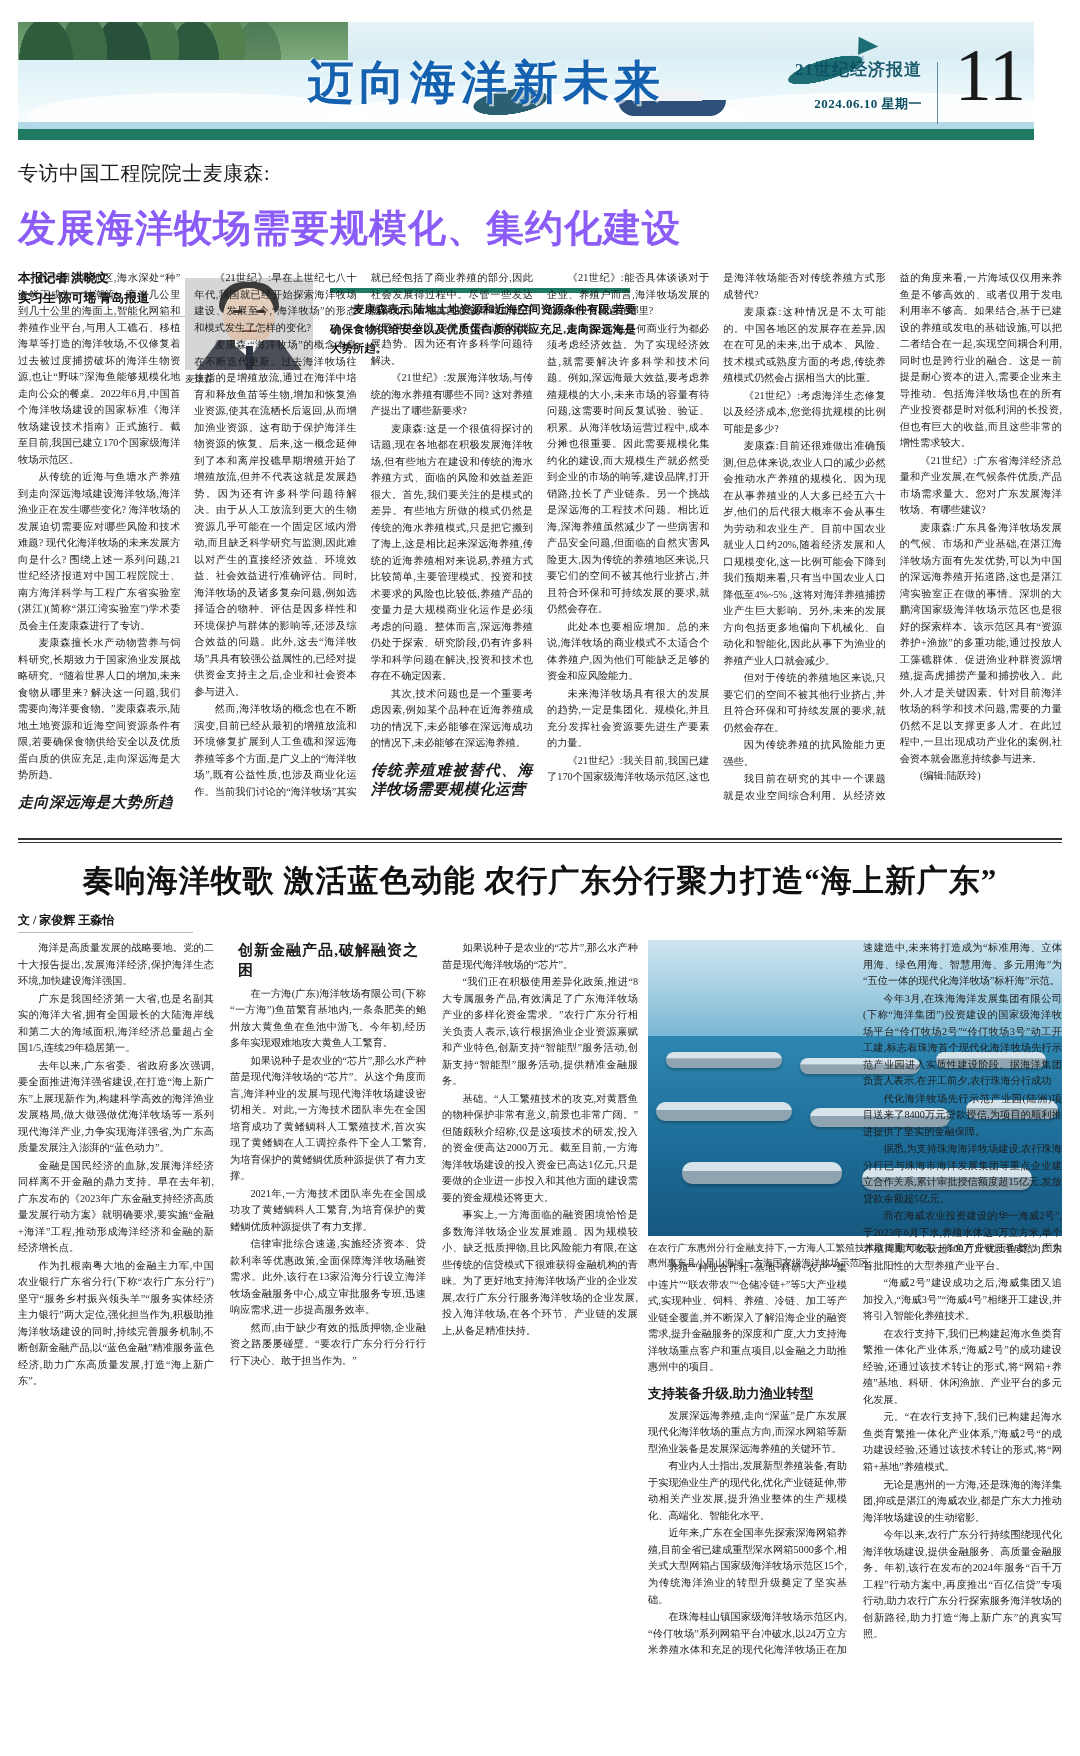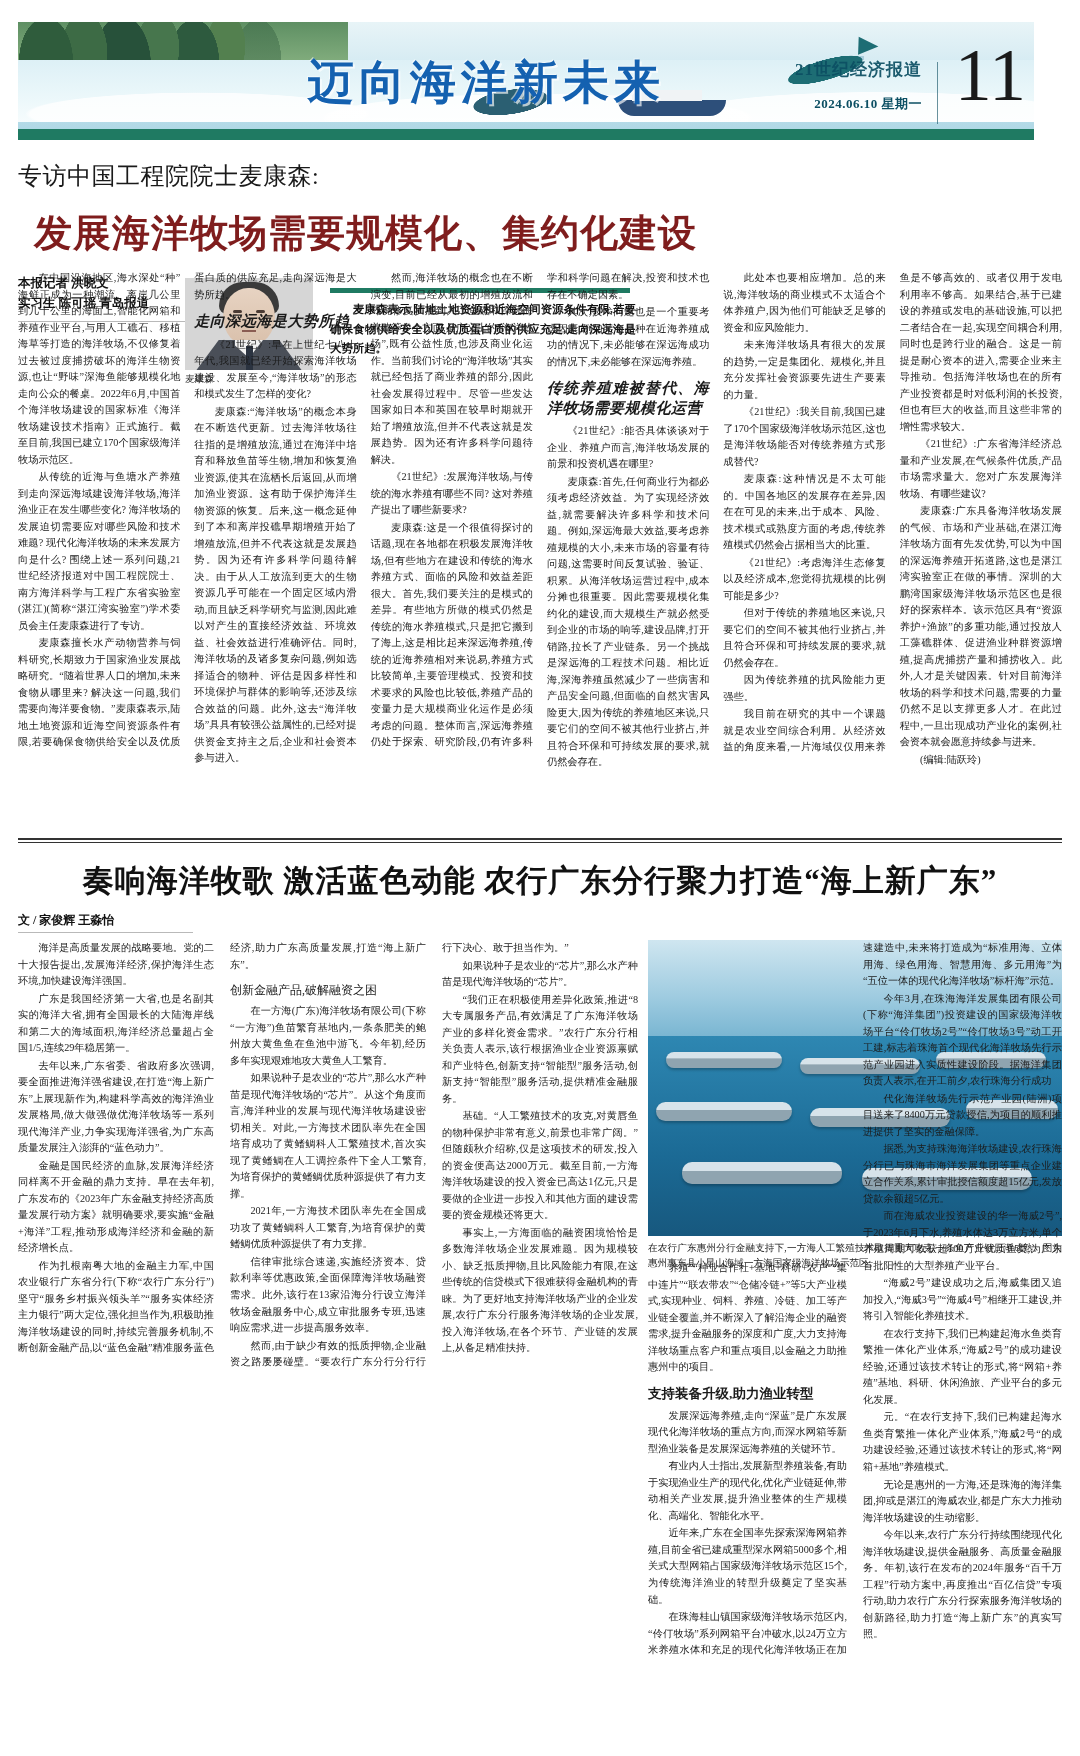--- a/index.html
+++ b/index.html
@@ -100,26 +100,26 @@
   .mh-pageno{
     position:absolute;right:8px;top:16px;
     font-size:74px;line-height:1;color:#1a1a1a;font-weight:normal;
     font-family:"Liberation Serif",serif;
   }
   .mh-bottombar{position:absolute;left:0;bottom:0;width:1044px;height:11px;background:#1f7a62;}
 
   
   .a1{position:absolute;left:18px;top:160px;width:1044px;}
   .kicker{
-    font-size:24px;letter-spacing:.5px;color:#1a1a1a;margin:0 0 20px 0;
+    font-size:20px;letter-spacing:.5px;color:#1a1a1a;margin:0 0 20px 0;
     font-family:"Liberation Serif",serif;
   }
   .head1{
-    font-size:38px;font-weight:bold;letter-spacing:1px;line-height:1.12;margin:16px;
-    font-family:"Liberation Serif",serif;color:#7f1d1d;
+    font-size:38px;font-weight:bold;letter-spacing:1px;line-height:1.12;margin:0;
+    font-family:"Liberation Serif",serif;color:#8b5cf6;
   }
   .byline{
     margin-top:18px;font-size:12.5px;font-weight:bold;line-height:1.65;width:175px;
   }
   .byline-rule{width:175px;height:1px;background:#b9b9b9;margin:7px 0 8px;}
 
   .a1body{
     position:absolute;left:18px;top:270px;width:1044px;height:560px;
     column-count:6;column-gap:14px;column-rule:none;
     font-size:10.2px;line-height:1.62;text-align:justify;
@@ -183,21 +183,21 @@
   }
   .a2byline{position:absolute;left:18px;top:912px;width:175px;font-size:12px;font-weight:bold;font-family:Liberation Serif, serif;}
   .a2byline-rule{position:absolute;left:18px;top:932px;width:175px;height:1px;background:#b9b9b9;}
 
   .a2body{
     position:absolute;left:18px;top:940px;width:620px;height:800px;
     column-count:3;column-gap:16px;
     font-size:10.2px;line-height:1.62;text-align:justify;color:#1b1b1b;
   }
   .a2body p{margin:0 0 1px 0;text-indent:2em;}
-  .a2body .sub{font-weight:normal;font-size:12px;text-indent:0;margin:9px 0 5px;line-height:1.35;}
+  .a2body .sub{font-weight:bold;font-size:15px;text-indent:0;margin:9px 8px 5px;line-height:1.35;}
 
   .a2right{
     position:absolute;left:648px;top:940px;width:414px;height:800px;
     column-count:2;column-gap:16px;
     font-size:10.2px;line-height:1.62;text-align:justify;color:#1b1b1b;
   }
   .a2right p{margin:0 0 1px 0;text-indent:2em;}
   .a2right .sub{font-weight:bold;font-size:13.5px;text-indent:0;margin:9px 0 5px;line-height:1.35;}
 
   .a2photo{
@@ -298,20 +298,21 @@
     <p>麦康森:这是一个很值得探讨的话题,现在各地都在积极发展海洋牧场,但有些地方在建设和传统的海水养殖方式、面临的风险和效益差距很大。首先,我们要关注的是模式的差异。有些地方所做的模式仍然是传统的海水养殖模式,只是把它搬到了海上,这是相比起来深远海养殖,传统的近海养殖相对来说易,养殖方式比较简单,主要管理模式、投资和技术要求的风险也比较低,养殖产品的变量力是大规模商业化运作是必须考虑的问题。整体而言,深远海养殖仍处于探索、研究阶段,仍有许多科学和科学问题在解决,投资和技术也存在不确定因素。</p>
     <p>其次,技术问题也是一个重要考虑因素,例如某个品种在近海养殖成功的情况下,未必能够在深远海成功的情况下,未必能够在深远海养殖。</p>
     <div class="sub">传统养殖难被替代、海洋牧场需要规模化运营</div>
     <p class="q">《21世纪》:能否具体谈谈对于企业、养殖户而言,海洋牧场发展的前景和投资机遇在哪里?</p>
     <p>麦康森:首先,任何商业行为都必须考虑经济效益。为了实现经济效益,就需要解决许多科学和技术问题。例如,深远海最大效益,要考虑养殖规模的大小,未来市场的容量有待问题,这需要时间反复试验、验证、积累。从海洋牧场运营过程中,成本分摊也很重要。因此需要规模化集约化的建设,而大规模生产就必然受到企业的市场的响等,建设品牌,打开销路,拉长了产业链条。另一个挑战是深远海的工程技术问题。相比近海,深海养殖虽然减少了一些病害和产品安全问题,但面临的自然灾害风险更大,因为传统的养殖地区来说,只要它们的空间不被其他行业挤占,并且符合环保和可持续发展的要求,就仍然会存在。</p>
     <p>此处本也要相应增加。总的来说,海洋牧场的商业模式不太适合个体养殖户,因为他们可能缺乏足够的资金和应风险能力。</p>
     <p>未来海洋牧场具有很大的发展的趋势,一定是集团化、规模化,并且充分发挥社会资源要先进生产要素的力量。</p>
     <p class="q">《21世纪》:我关目前,我国已建了170个国家级海洋牧场示范区,这也是海洋牧场能否对传统养殖方式形成替代?</p>
     <p>麦康森:这种情况是不太可能的。中国各地区的发展存在差异,因在在可见的未来,出于成本、风险、技术模式或熟度方面的考虑,传统养殖模式仍然会占据相当大的比重。</p>
     <p class="q">《21世纪》:考虑海洋生态修复以及经济成本,您觉得抗规模的比例可能是多少?</p>
+    <p>麦康森:目前还很难做出准确预测,但总体来说,农业人口的减少必然会推动水产养殖的规模化。因为现在从事养殖业的人大多已经五六十岁,他们的后代很大概率不会从事生为劳动和农业生产。目前中国农业就业人口约20%,随着经济发展和人口规模变化,这一比例可能会下降到我们预期来看,只有当中国农业人口降低至4%~5% ,这将对海洋养殖捕捞业产生巨大影响。另外,未来的发展方向包括更多地偏向下机械化、自动化和智能化,因此从事下为渔业的养殖产业人口就会减少。</p>
     <p>但对于传统的养殖地区来说,只要它们的空间不被其他行业挤占,并且符合环保和可持续发展的要求,就仍然会存在。</p>
     <p>因为传统养殖的抗风险能力更强些。</p>
     <p>我目前在研究的其中一个课题就是农业空间综合利用。从经济效益的角度来看,一片海域仅仅用来养鱼是不够高效的、或者仅用于发电利用率不够高。如果结合,基于已建设的养殖或发电的基础设施,可以把二者结合在一起,实现空间耦合利用,同时也是跨行业的融合。这是一前提是耐心资本的进入,需要企业来主导推动。包括海洋牧场也在的所有产业投资都是时对低利润的长投资,但也有巨大的收益,而且这些非常的增性需求较大。</p>
     <p class="q">《21世纪》:广东省海洋经济总量和产业发展,在气候条件优质,产品市场需求量大。您对广东发展海洋牧场、有哪些建议?</p>
     <p>麦康森:广东具备海洋牧场发展的气候、市场和产业基础,在湛江海洋牧场方面有先发优势,可以为中国的深远海养殖开拓道路,这也是湛江湾实验室正在做的事情。深圳的大鹏湾国家级海洋牧场示范区也是很好的探索样本。该示范区具有“资源养护+渔旅”的多重功能,通过投放人工藻礁群体、促进渔业种群资源增殖,提高虎捕捞产量和捕捞收入。此外,人才是关键因素。针对目前海洋牧场的科学和技术问题,需要的力量仍然不足以支撑更多人才。在此过程中,一旦出现成功产业化的案例,社会资本就会愿意持续参与进来。</p>
     <p>(编辑:陆跃玲)</p>
   </div>
 
   <div class="divider"></div>
   <div class="divider2"></div>

